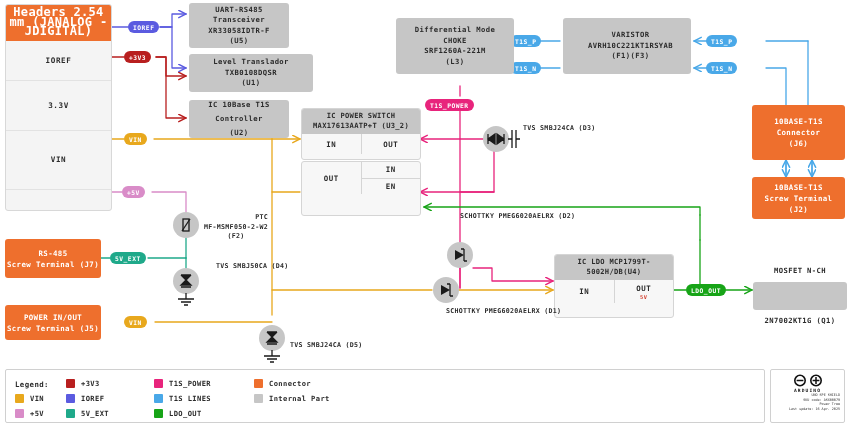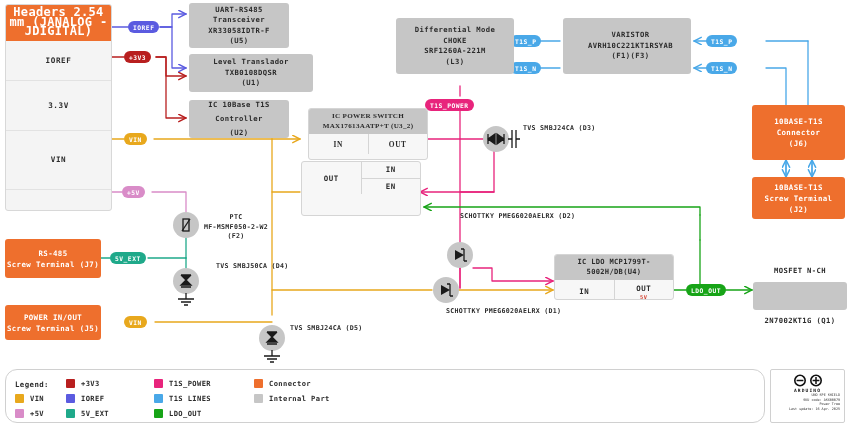--- a/index.html
+++ b/index.html
@@ -145,21 +145,21 @@
   }
   .disc-label.left { text-align: left; }
 
   
   #legend {
     position: absolute;
     left: 5px; top: 369px;
     width: 760px; height: 54px;
     background: #ffffff;
     border: 1px solid #d0d0d0;
-    border-radius: 12px;
+    border-radius: 2px;
     padding: 6px 8px;
   }
   #legend .lg-title {
     position: absolute; left: 9px; top: 10px;
     font-size: 7.4px; font-weight: bold; color: #2b2b2b;
     letter-spacing: .4px;
   }
   .lg-col { position: absolute; }
   .lg-item { display: flex; align-items: center; height: 15px; }
   .lg-sw { width: 9px; height: 9px; border-radius: 1px; margin-right: 6px; flex: none; }
@@ -353,42 +353,42 @@
   <div class="blk connector" style="left:5px; top:239px; width:96px; height:39px;">
     <span class="ln">RS-485</span>
     <span class="ln">Screw Terminal (J7)</span>
   </div>
 
   <div class="blk connector" style="left:5px; top:305px; width:96px; height:35px;">
     <span class="ln">POWER IN/OUT</span>
     <span class="ln">Screw Terminal (J5)</span>
   </div>
 
-  <div class="split" style="left:308px; top:108px; width:120px; height:52px;font-family:Liberation Serif, serif;">
+  <div class="split" style="left:301px; top:108px; width:120px; height:52px;">
     <div class="cap">
       <span class="ln">IC POWER SWITCH</span>
       <span class="ln">MAX17613AATP+T (U3_2)</span>
     </div>
     <div class="body" style="height:20px;">
       <div class="cell">IN</div>
       <div class="cell">OUT</div>
     </div>
   </div>
 
   <div class="split" style="left:301px; top:161px; width:120px; height:55px;">
     <div class="body" style="height:32px;">
       <div class="cell">OUT</div>
       <div class="stack">
         <div class="cell">IN</div>
         <div class="cell">EN</div>
       </div>
     </div>
   </div>
 
-  <div class="split" style="left:554px; top:254px; width:120px; height:46px;">
+  <div class="split" style="left:554px; top:254px; width:120px; height:64px;">
     <div class="cap">
       <span class="ln">IC LDO</span>
       <span class="ln">MCP1799T-5002H/DB(U4)</span>
     </div>
     <div class="body" style="height:23px;">
       <div class="cell">IN</div>
       <div class="cell">
         <span>OUT</span>
         <span class="sub5v">5V</span>
       </div>
@@ -433,21 +433,21 @@
     <span class="ln">(D1)</span>
   </div>
 
   <div class="disc" style="left:173px; top:212px;">
     <svg width="14" height="18" viewBox="0 0 14 18">
       <rect x="4" y="3" width="6" height="12" fill="none" stroke="#1a1a1a" stroke-width="1.3"></rect>
       <path d="M3,15 L11,3" stroke="#1a1a1a" stroke-width="1.3"></path>
     </svg>
   </div>
   <div class="disc-label left" style="left:204px; top:213px;">
-    <span class="ln" style="display:block;text-align:center;">PTC</span>
+    <span class="ln" style="display:block;text-align:right;">PTC</span>
     <span class="ln">MF-MSMF050-2-W2</span>
     <span class="ln" style="display:block;text-align:center;">(F2)</span>
   </div>
 
   <div class="disc" style="left:173px; top:268px;">
     <svg width="14" height="18" viewBox="0 0 14 18">
       <path d="M2,3 L12,3 M2,3 L12,13 L2,13 L12,3 M2,13 L12,13 M2,15 L12,15" fill="#1a1a1a" stroke="#1a1a1a" stroke-width="1.3"></path>
     </svg>
   </div>
   <svg style="position:absolute; left:174px; top:293px;" width="24" height="16">
@@ -460,21 +460,21 @@
   </div>
 
   <div class="disc" style="left:259px; top:325px;">
     <svg width="14" height="18" viewBox="0 0 14 18">
       <path d="M2,3 L12,3 M2,3 L12,13 L2,13 L12,3 M2,13 L12,13 M2,15 L12,15" fill="#1a1a1a" stroke="#1a1a1a" stroke-width="1.3"></path>
     </svg>
   </div>
   <svg style="position:absolute; left:260px; top:350px;" width="24" height="16">
     <path d="M12,0 L12,6 M4,6 L20,6 M7,9 L17,9 M10,12 L14,12" stroke="#1a1a1a" stroke-width="1.3" fill="none"></path>
   </svg>
-  <div class="disc-label" style="left:290px; top:324px;">
+  <div class="disc-label" style="left:290px; top:341px;">
     <span class="ln">TVS</span>
     <span class="ln">SMBJ24CA</span>
     <span class="ln">(D5)</span>
   </div>
 
   <div id="legend">
     <div class="lg-title">Legend:</div>
 
     <div class="lg-col" style="left:60px; top:6px;">
       <div class="lg-item">

